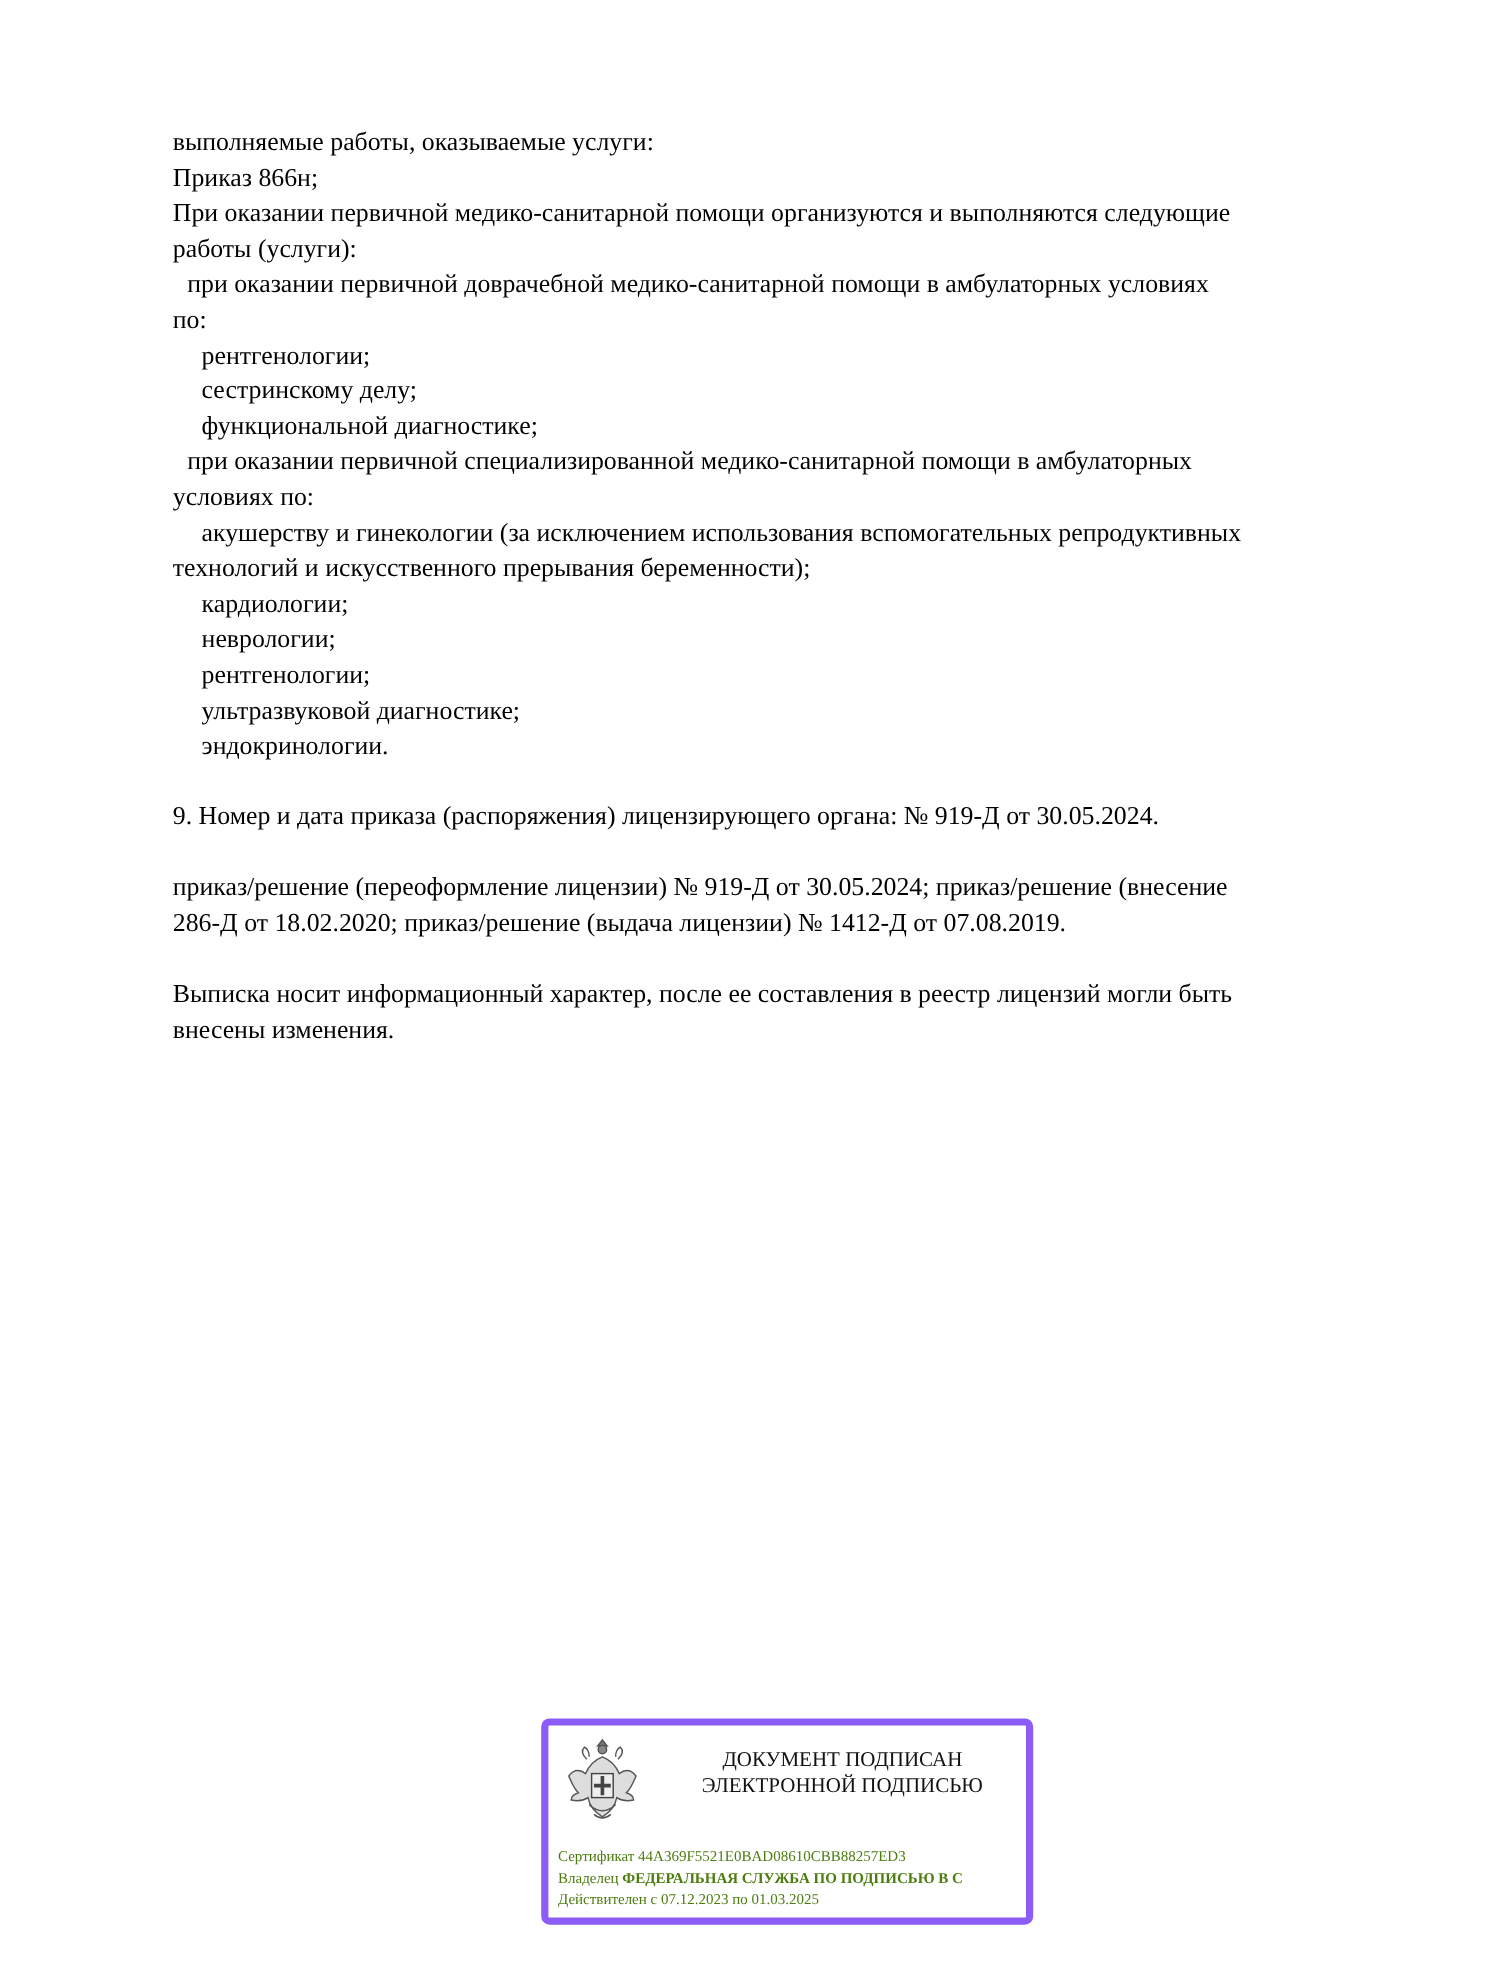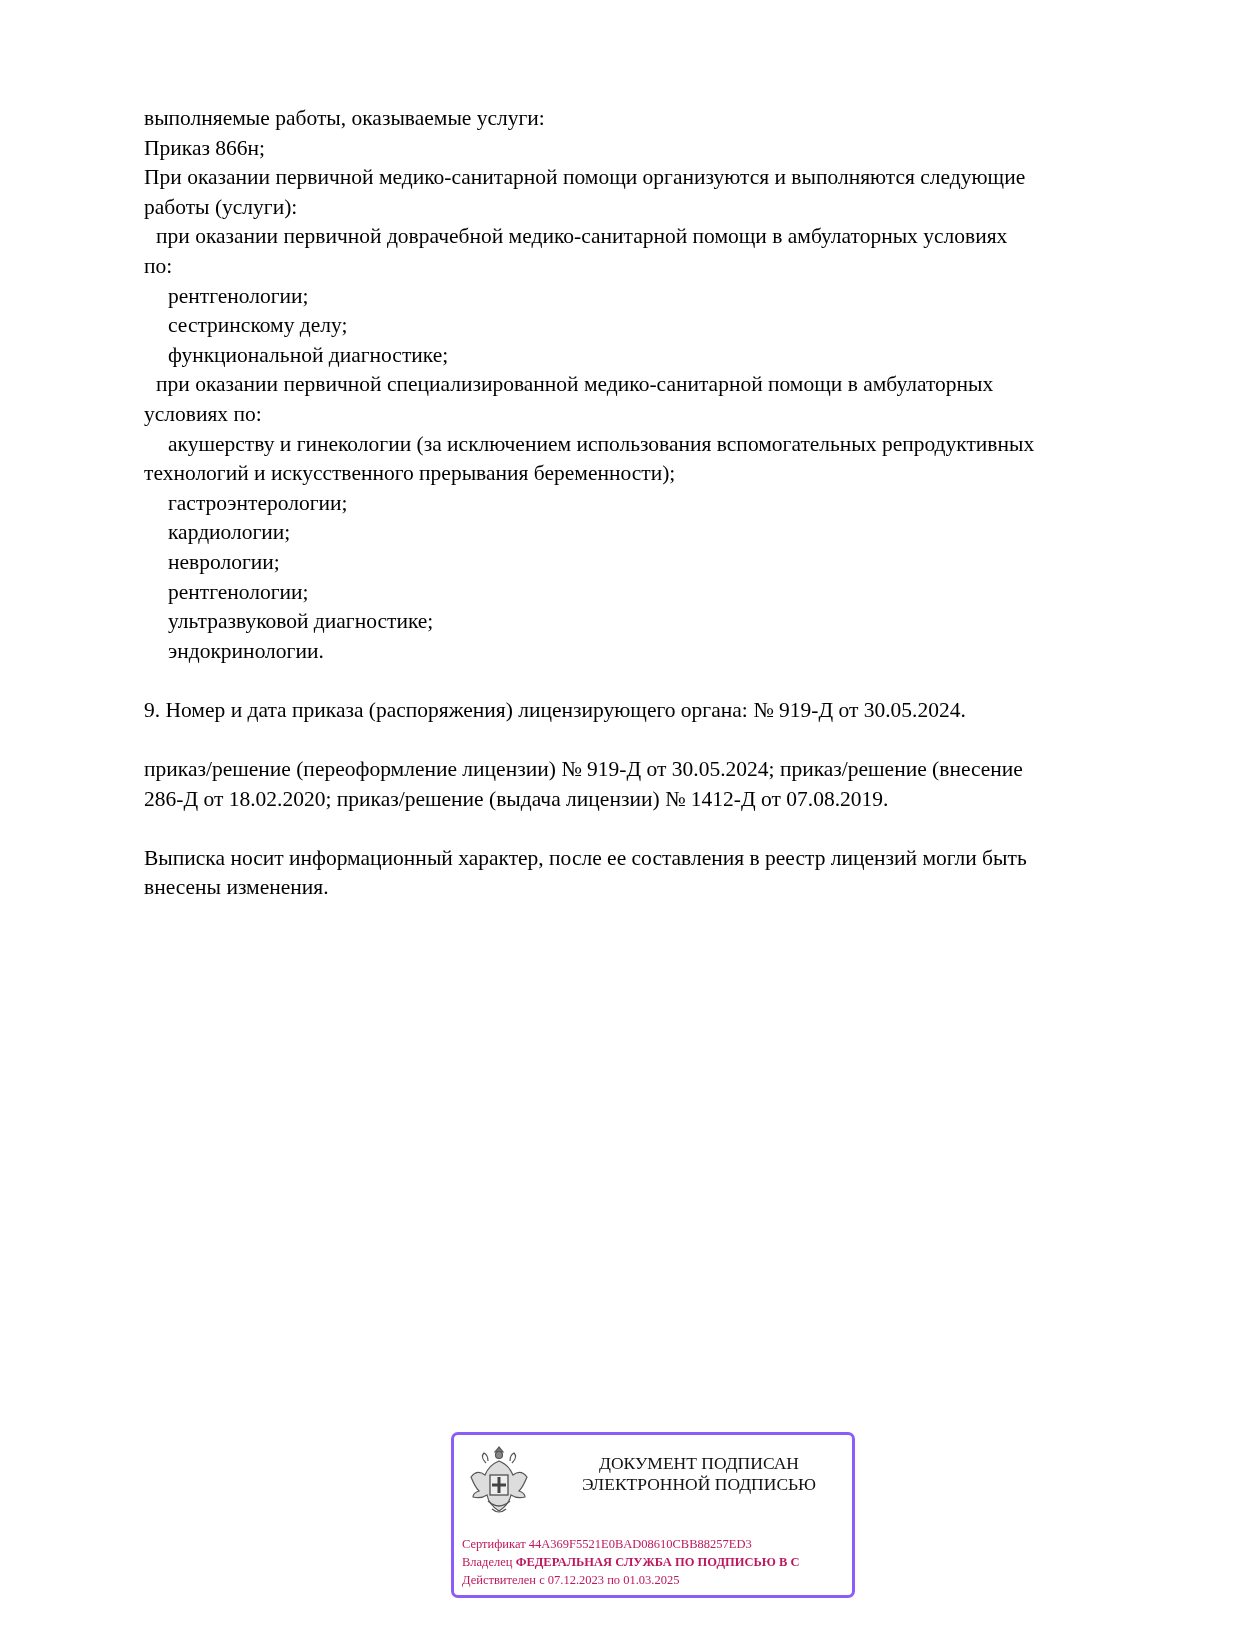--- a/index.html
+++ b/index.html
@@ -4,46 +4,45 @@
 <style>
   html, body { margin: 0; padding: 0; background: #ffffff; }
   body { width: 1240px; height: 1650px; position: relative; overflow: hidden;
          font-family: "Liberation Serif", "DejaVu Serif", serif; color: #000; }
   .page-body { position: absolute; left: 144px; top: 104px; width: 1010px;
                font-size: 21.5px; line-height: 29.6px; }
   .line { white-space: pre; display: block; height: 29.6px; }
   .ind1 { padding-left: 12px; }
   .ind2 { padding-left: 24px; font-family: Liberation Serif, serif; }
   .stamp { position: absolute; left: 451px; top: 1432px; width: 398px; height: 160px;
-           border: 3px solid #8b5cf6; border-radius: 7px; overflow: hidden; background:#fff; }
+           border: 6px solid #8b5cf6; border-radius: 7px; overflow: hidden; background:#fff; }
   .stamp .emblem { position: absolute; left: 12px; top: 8px; width: 66px; height: 78px; }
   .stamp .title { position: absolute; left: 100px; top: 18px; width: 290px; text-align: center;
                   font-size: 17.5px; line-height: 21px; color:#111; }
   .stamp .info { position: absolute; left: 8px; top: 100px; font-size: 12.5px; line-height: 18px;
-                 white-space: nowrap; color:#be185d; }
+                 white-space: nowrap; color:#4d7c0f; }
   .stamp .info b { font-weight: bold; }
 </style>
 </head>
 <body>
 
 <div class="page-body" id="doc-body">
     <div class="line">выполняемые работы, оказываемые услуги:</div>
     <div class="line">Приказ 866н;</div>
     <div class="line">При оказании первичной медико-санитарной помощи организуются и выполняются следующие</div>
     <div class="line">работы (услуги):</div>
     <div class="line ind1">при оказании первичной доврачебной медико-санитарной помощи в амбулаторных условиях</div>
     <div class="line">по:</div>
     <div class="line ind2">рентгенологии;</div>
     <div class="line ind2">сестринскому делу;</div>
     <div class="line ind2">функциональной диагностике;</div>
     <div class="line ind1">при оказании первичной специализированной медико-санитарной помощи в амбулаторных</div>
     <div class="line">условиях по:</div>
     <div class="line ind2">акушерству и гинекологии (за исключением использования вспомогательных репродуктивных</div>
     <div class="line">технологий и искусственного прерывания беременности);</div>
-    <div class="line ind2">гастроэнтерологии;</div>
     <div class="line ind2">кардиологии;</div>
     <div class="line ind2">неврологии;</div>
     <div class="line ind2">рентгенологии;</div>
     <div class="line ind2">ультразвуковой диагностике;</div>
     <div class="line ind2">эндокринологии.</div>
     <div class="line"></div>
     <div class="line">9. Номер и дата приказа (распоряжения) лицензирующего органа: № 919-Д от 30.05.2024.</div>
     <div class="line"></div>
     <div class="line">приказ/решение (переоформление лицензии) № 919-Д от 30.05.2024; приказ/решение (внесение</div>
     <div class="line">286-Д от 18.02.2020; приказ/решение (выдача лицензии) № 1412-Д от 07.08.2019.</div>

